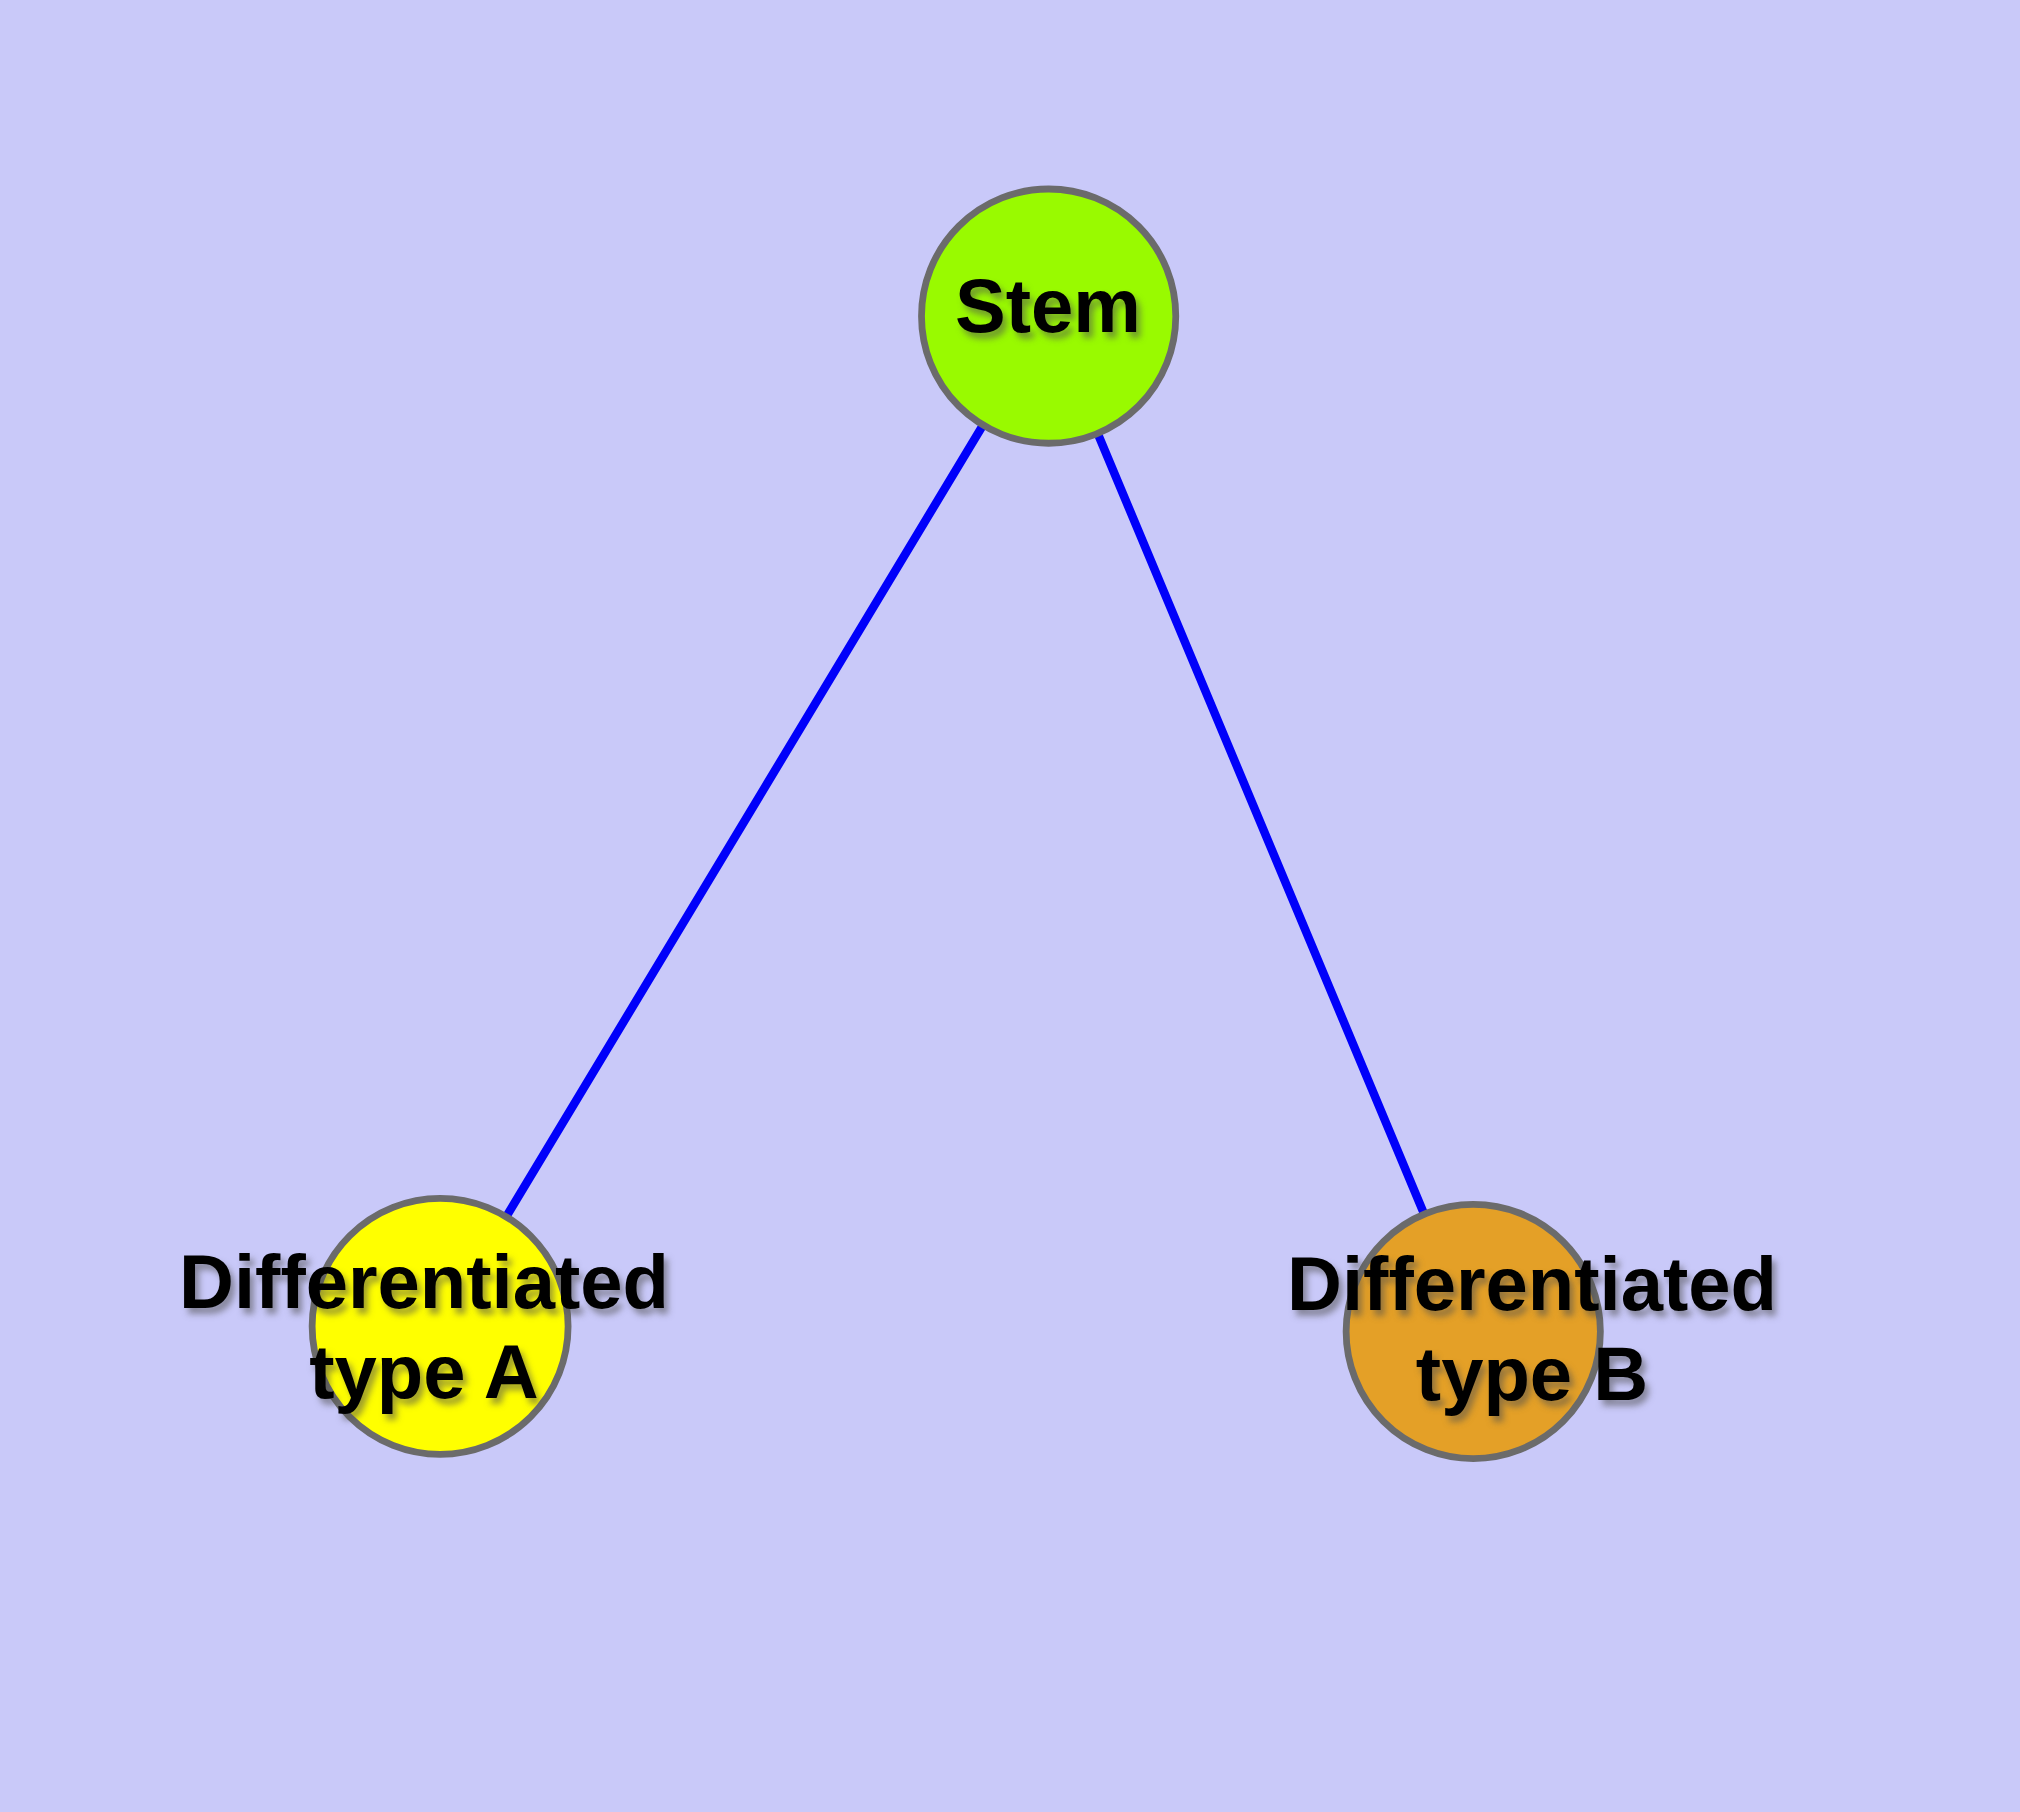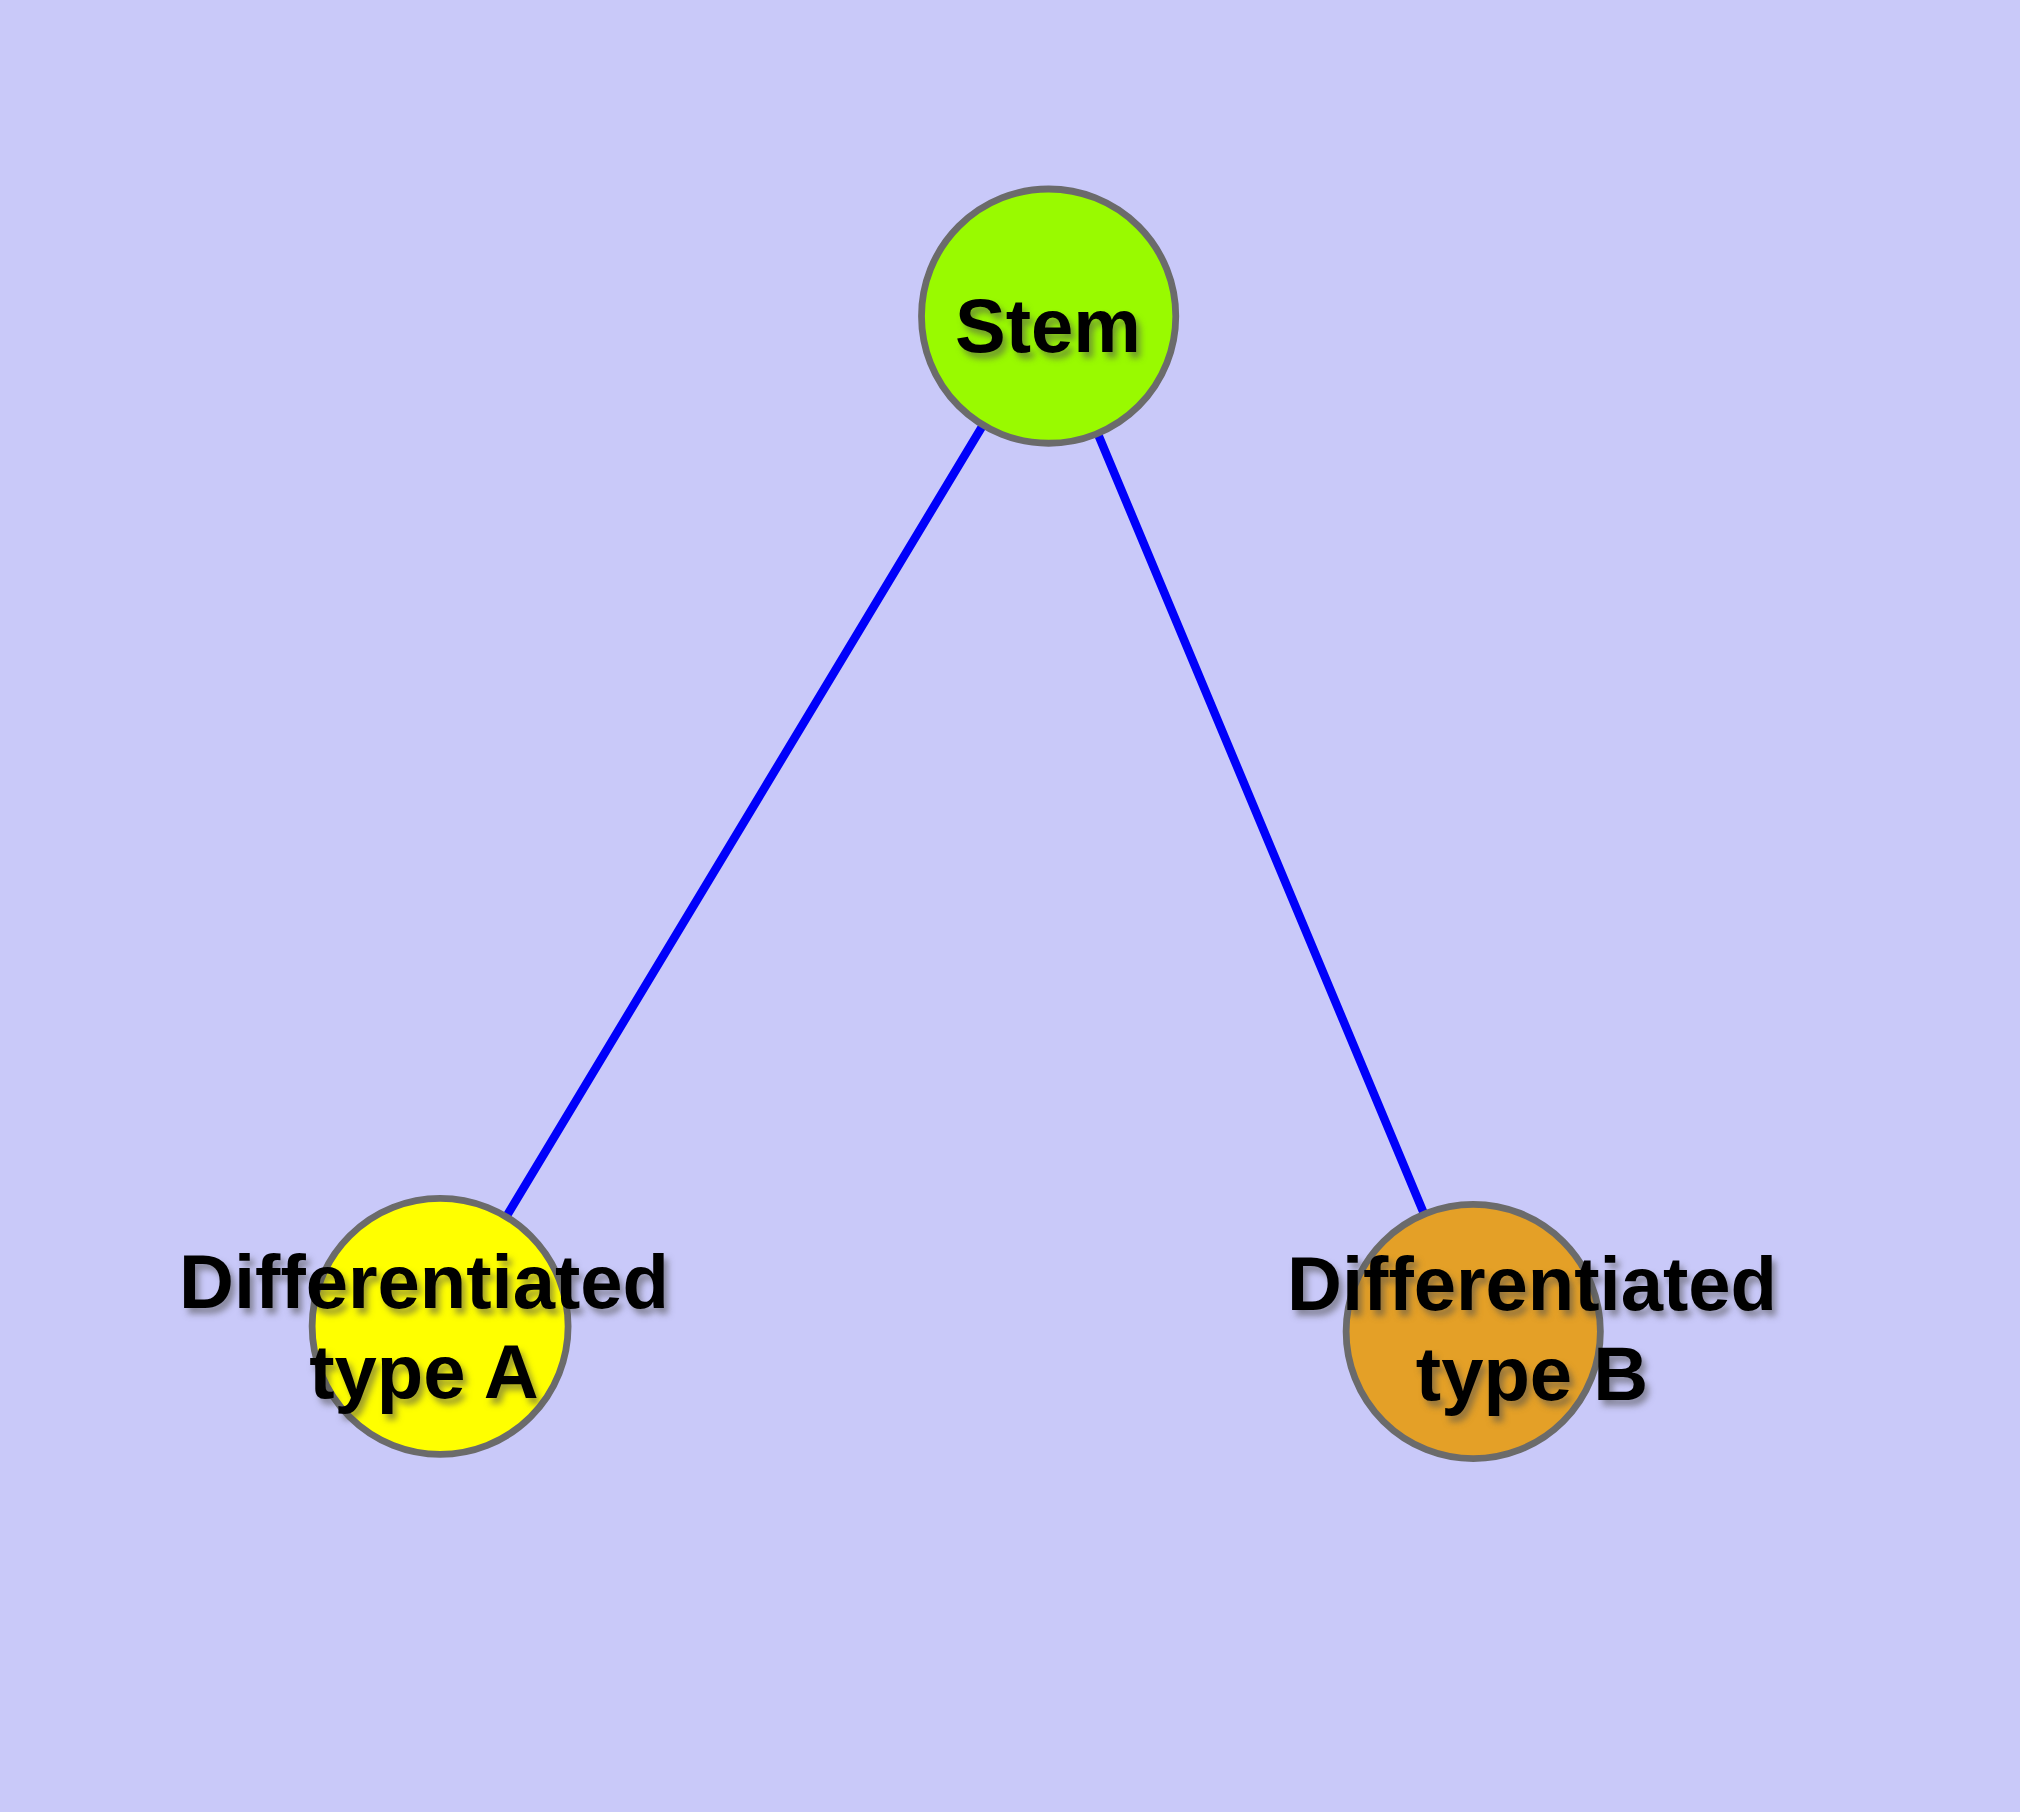--- a/index.html
+++ b/index.html
@@ -49,21 +49,21 @@
 
   <svg class="graph-svg" viewBox="0 0 2384 2138" xmlns="http://www.w3.org/2000/svg">
     <line class="edge" x1="1237" y1="373" x2="519" y2="1565" stroke="#0000FA"></line>
     <line class="edge" x1="1237" y1="373" x2="1738" y2="1571" stroke="#0000FA"></line>
 
     <circle class="node" cx="1237" cy="373" r="150" fill="#99FA00"></circle>
     <circle class="node" cx="519" cy="1565" r="151" fill="#FFFF00"></circle>
     <circle class="node" cx="1738" cy="1571" r="150" fill="#E4A027"></circle>
   </svg>
 
-  <div class="node-label" style="left: 1048px; top: 326px;">Stem</div>
+  <div class="node-label" style="left: 1048px; top: 306px;">Stem</div>
 
   <div class="node-label" style="left: 424px; top: 1327px;">Differentiated
 type A</div>
 
   <div class="node-label" style="left: 1532px; top: 1329px;">Differentiated
 type B</div>
 
 </div>
 
 

